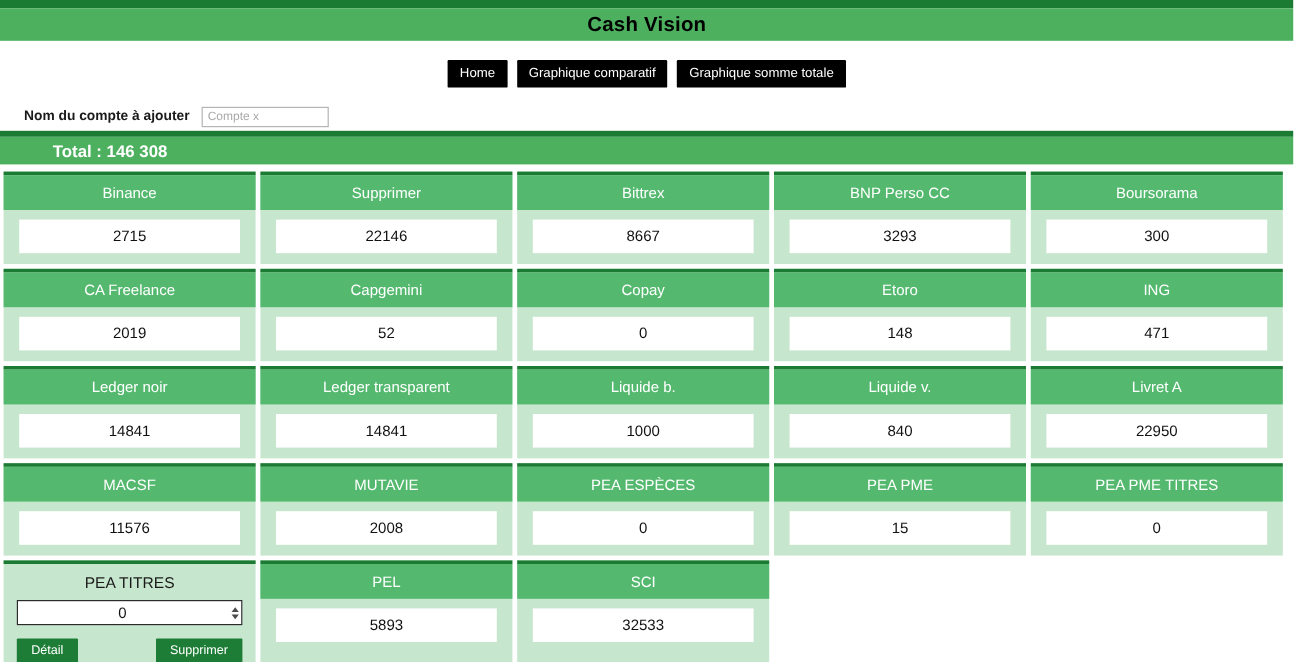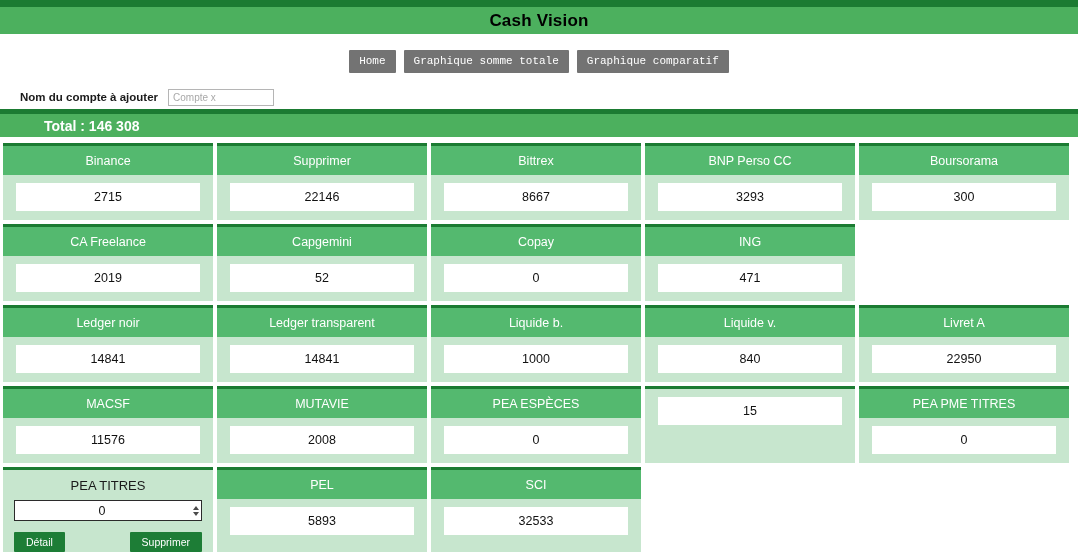--- a/index.html
+++ b/index.html
@@ -40,24 +40,24 @@
   
   .nav-row {
     height: 45px;
     display: flex;
     align-items: center;
     justify-content: center;
     gap: 8px;
     padding-top: 9px;
   }
   .nav-btn {
-    background: #737373;
+    background: #000000;
     color: #ffffff;
     border: none;
-    font-family: Liberation Mono, monospace;
+    font-family: Liberation Sans, sans-serif;
     font-size: 11px;
     padding: 5px 10px;
     line-height: 13px;
     cursor: pointer;
     border-radius: 1px;
   }
 
   
   .add-row {
     display: flex;
@@ -222,22 +222,22 @@
 
 <div id="page">
 
   <div class="title-strip"></div>
   <div class="title-bar">
     <span class="app-title">Cash Vision</span>
   </div>
 
   <div class="nav-row">
     <button class="nav-btn">Home</button>
+    <button class="nav-btn">Graphique comparatif</button>
     <button class="nav-btn">Graphique somme totale</button>
-    <button class="nav-btn">Graphique comparatif</button>
   </div>
 
   <div class="add-row">
     <span class="add-label">Nom du compte à ajouter</span>
     <input class="add-input" type="text" placeholder="Compte x" style="">
   </div>
 
   <div class="total-strip"></div>
   <div class="total-bar">
     <span class="total-text">Total : 146 308</span>
@@ -306,20 +306,28 @@
         <div class="card">
           <div class="card-header">
             <span class="card-title">Copay</span>
           </div>
           <div class="card-body">
             <input class="amount" type="text" value="0" style="">
           </div>
         </div>
         <div class="card">
           <div class="card-header">
+            <span class="card-title">Etoro</span>
+          </div>
+          <div class="card-body">
+            <input class="amount" type="text" value="148" style="">
+          </div>
+        </div>
+        <div class="card">
+          <div class="card-header">
             <span class="card-title">ING</span>
           </div>
           <div class="card-body">
             <input class="amount" type="text" value="471" style="">
           </div>
         </div>
       </div>
       <div class="row">
         <div class="card">
           <div class="card-header">
@@ -381,20 +389,23 @@
         </div>
         <div class="card">
           <div class="card-header">
             <span class="card-title">PEA ESPÈCES</span>
           </div>
           <div class="card-body">
             <input class="amount" type="text" value="0" style="">
           </div>
         </div>
         <div class="card">
+          <div class="card-header">
+            <span class="card-title">PEA PME</span>
+          </div>
           <div class="card-body">
             <input class="amount" type="text" value="15" style="">
           </div>
         </div>
         <div class="card">
           <div class="card-header">
             <span class="card-title">PEA PME TITRES</span>
           </div>
           <div class="card-body">
             <input class="amount" type="text" value="0" style="">

